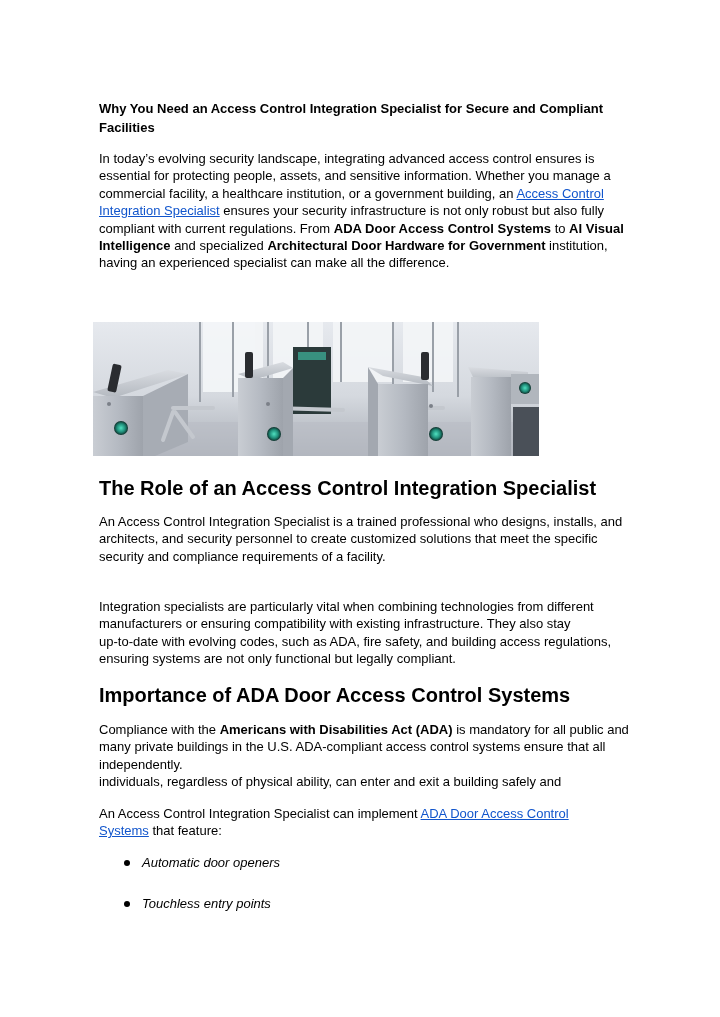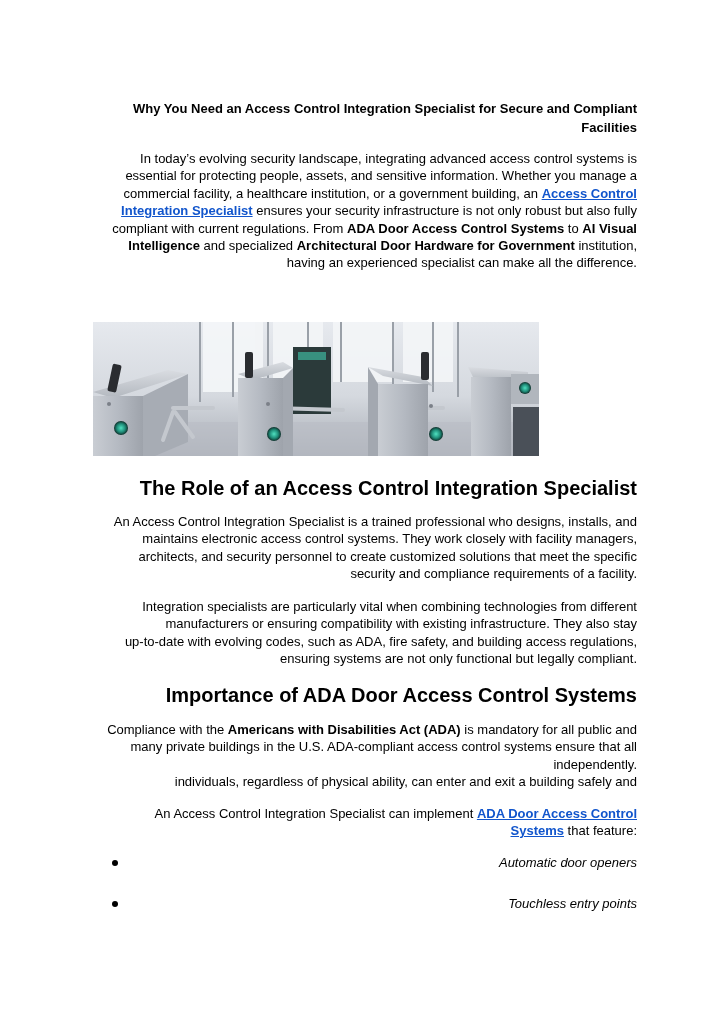--- a/index.html
+++ b/index.html
@@ -14,36 +14,36 @@
       overflow: hidden;
       font-family: "Liberation Sans", sans-serif;
       color: #000000;
     }
     .page {
       position: absolute;
       left: 87px;
       top: 0;
       width: 550px;
     }
-    .abs { position: absolute; left: 0; width: 550px; text-align: right; }
+    .abs { position: absolute; left: 12px; width: 550px; }
     .title {
       font-weight: bold;
       font-size: 13px;
       line-height: 19px;
     }
     p.body {
       margin: 0;
       font-size: 13px;
       line-height: 17.4px;
       white-space: normal;
     }
     p.body b { font-weight: bold; }
     a.link {
       color: #1155cc;
-      font-weight: bold;
+      font-weight: normal;
       text-decoration: underline;
     }
     h2.heading {
       margin: 0;
       font-size: 20px;
       line-height: 20px;
       font-weight: bold;
     }
     .line { display: block; white-space: nowrap; }
     .hero {
@@ -81,21 +81,21 @@
 <body>
 
 <div class="page">
 
   <div class="abs title" style="top:99px;">
     <span class="line">Why You Need an Access Control Integration Specialist for Secure and Compliant</span>
     <span class="line">Facilities</span>
   </div>
 
   <p class="abs body" style="top:150px;">
-    <span class="line">In today’s evolving security landscape, integrating advanced access control systems is</span>
+    <span class="line">In today’s evolving security landscape, integrating advanced access control ensures is</span>
     <span class="line">essential for protecting people, assets, and sensitive information. Whether you manage a</span>
     <span class="line"><span>commercial facility, a healthcare institution, or a government building, an </span><a class="link" href="#"><span>Access Control</span></a></span>
     <span class="line"><a class="link" href="#"><span>Integration Specialist</span></a><span> ensures your security infrastructure is not only robust but also fully</span></span>
     <span class="line"><span>compliant with current regulations. From </span><b>ADA Door Access Control Systems</b><span> to </span><b>AI Visual</b></span>
     <span class="line"><b>Intelligence</b><span> and specialized </span><b>Architectural Door Hardware for Government</b><span> institution,</span></span>
     <span class="line">having an experienced specialist can make all the difference.</span>
   </p>
 
   <div class="hero" title="Row of stainless steel tripod turnstiles with card readers and green arrow indicators">
     <svg width="446" height="134" viewBox="0 0 446 134">
@@ -186,21 +186,20 @@
         <circle cx="432" cy="66" r="6" fill="url(#glow)"></circle>
         <rect x="420" y="85" width="26" height="49" fill="#4a5058"></rect>
       </g>
     </svg>
   </div>
 
   <h2 class="abs heading" style="top:478px;">The Role of an Access Control Integration Specialist</h2>
 
   <p class="abs body" style="top:513px;">
     <span class="line">An Access Control Integration Specialist is a trained professional who designs, installs, and</span>
-    <span class="line">maintains electronic access control systems. They work closely with facility managers,</span>
     <span class="line">architects, and security personnel to create customized solutions that meet the specific</span>
     <span class="line">security and compliance requirements of a facility.</span>
   </p>
 
   <p class="abs body" style="top:598px;">
     <span class="line">Integration specialists are particularly vital when combining technologies from different</span>
     <span class="line">manufacturers or ensuring compatibility with existing infrastructure. They also stay</span>
     <span class="line">up-to-date with evolving codes, such as ADA, fire safety, and building access regulations,</span>
     <span class="line">ensuring systems are not only functional but legally compliant.</span>
   </p>

